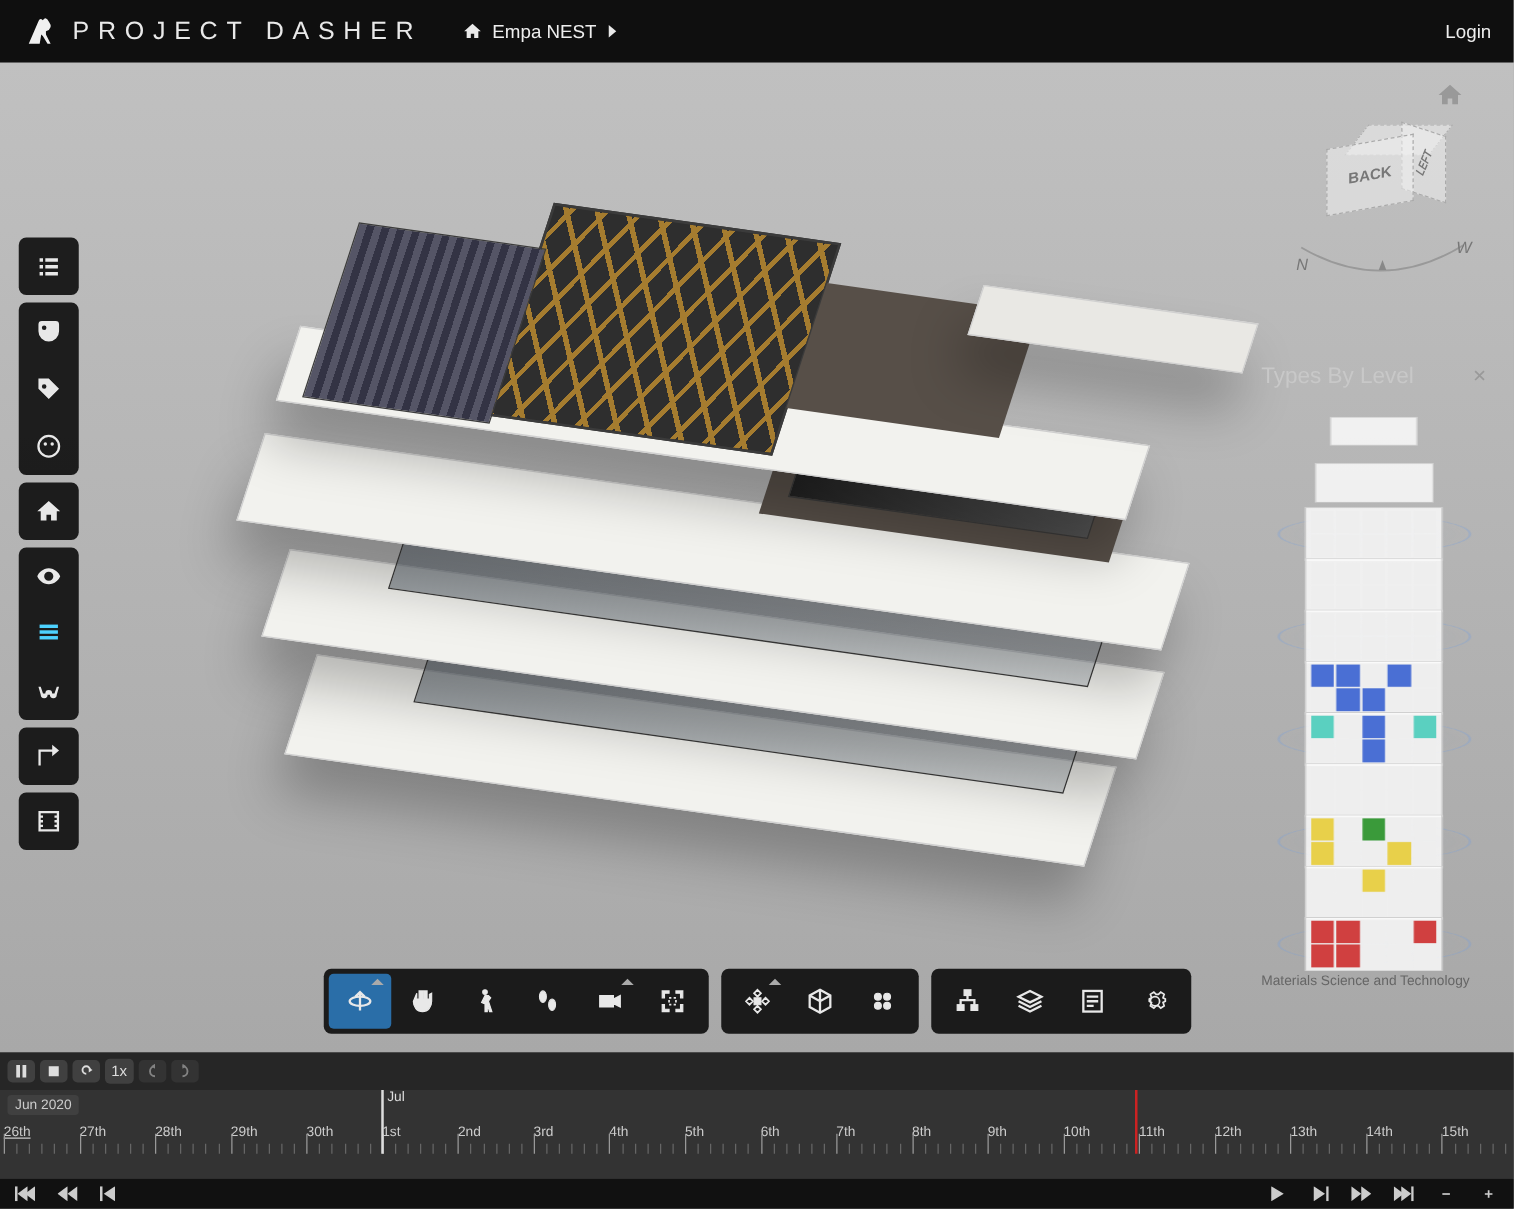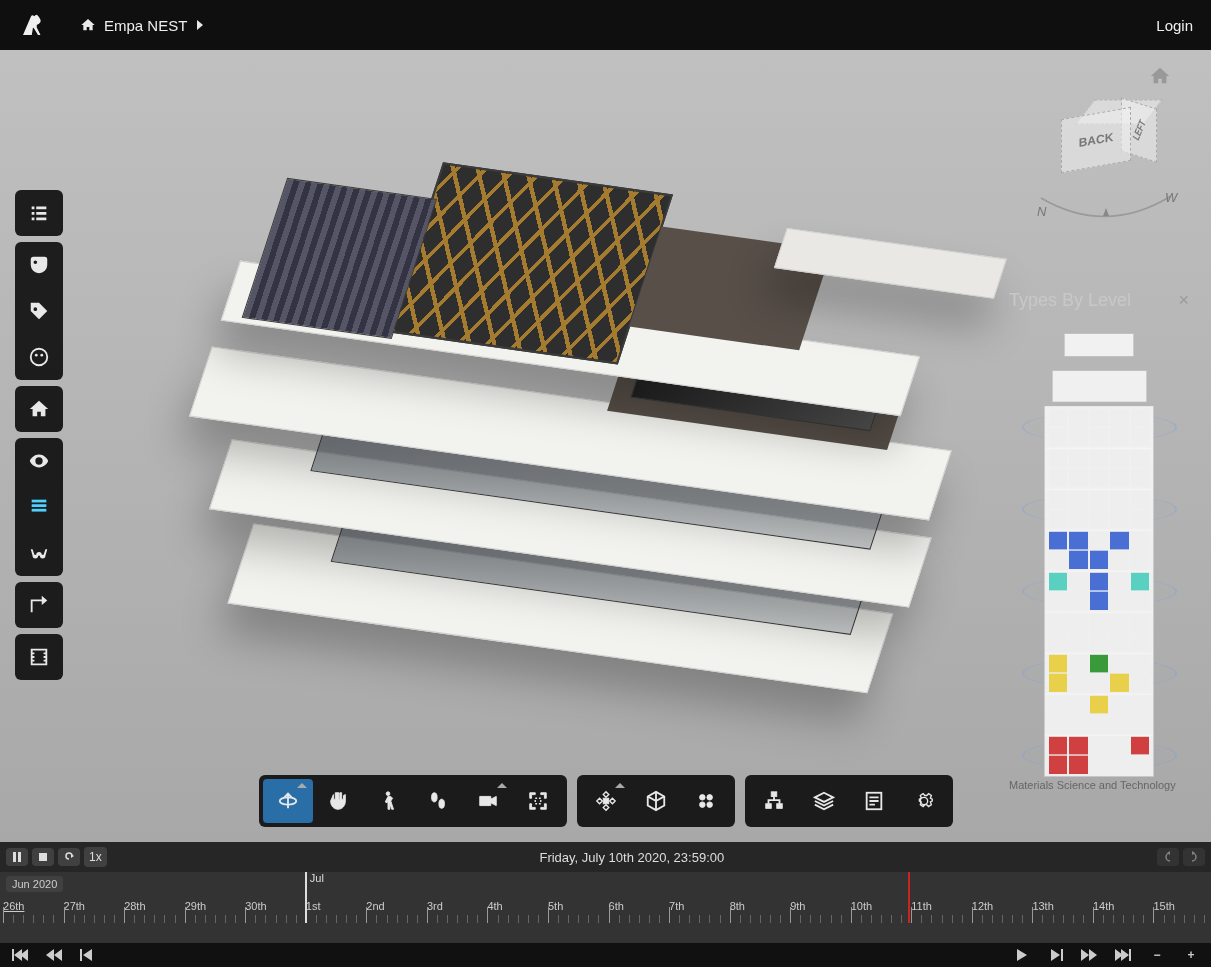--- a/index.html
+++ b/index.html
@@ -247,20 +247,21 @@
 </style>
 </head>
 <body>
 
 <div class="topbar">
   <div class="logo">
     <svg viewBox="0 0 24 24">
         <path fill="#f0f0f0" d="M4 20 L10 6 Q11 3 13 5 Q15 2 17 6 Q20 10 15 12 L15 14 18 20 16 20 13 15 12 14 11 20 Z"></path>
       </svg>
   </div>
+  <div class="app-title">PROJECT DASHER</div>
   <div class="breadcrumb">
     <svg width="16" height="16" viewBox="0 0 24 24">
         <path d="M12 3 L2 12h3v8h5v-5h4v5h5v-8h3z"></path>
       </svg>
     <span>Empa NEST</span>
     <svg width="10" height="12" viewBox="0 0 10 12">
         <path d="M2 1 L8 6 L2 11 Z"></path>
       </svg>
   </div>
   <div class="topbar-spacer"></div>
@@ -648,21 +649,20 @@
       </div>
     <div class="tl-chip">
         <svg viewBox="0 0 12 12">
           <path d="M6 8a3 3 0 113-3" fill="none" stroke="#ddd" stroke-width="1.5"></path>
           <polygon points="8,3 11,5 8,7"></polygon>
         </svg>
       </div>
     <div class="tl-chip">
         <span>1x</span>
       </div>
-    <div class="tl-date">Friday, July 10th 2020, 23:59:00</div>
     <div class="tl-chip" style="opacity:.5">
         <svg viewBox="0 0 12 12">
           <path d="M8 2a4 4 0 100 8" fill="none" stroke="#ddd" stroke-width="1.5"></path>
           <polygon points="8,0 5,2 8,4"></polygon>
         </svg>
       </div>
     <div class="tl-chip" style="opacity:.5">
         <svg viewBox="0 0 12 12">
           <path d="M4 2a4 4 0 110 8" fill="none" stroke="#ddd" stroke-width="1.5"></path>
           <polygon points="4,0 7,2 4,4"></polygon>

